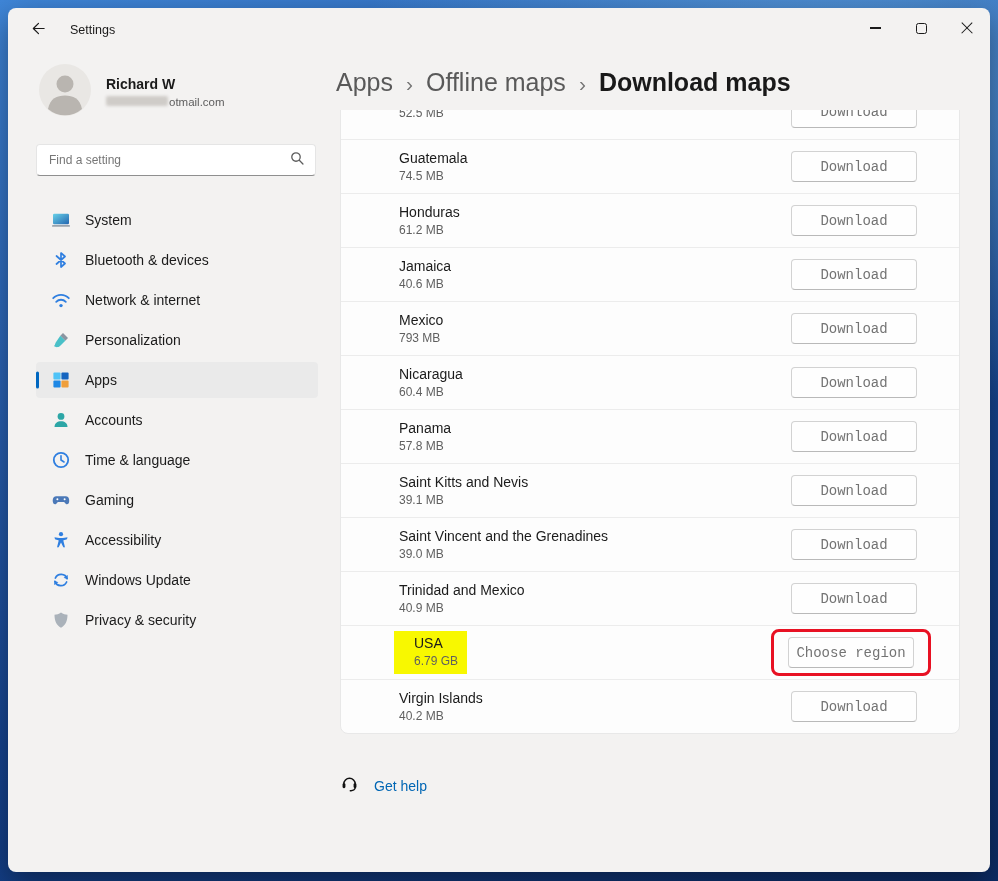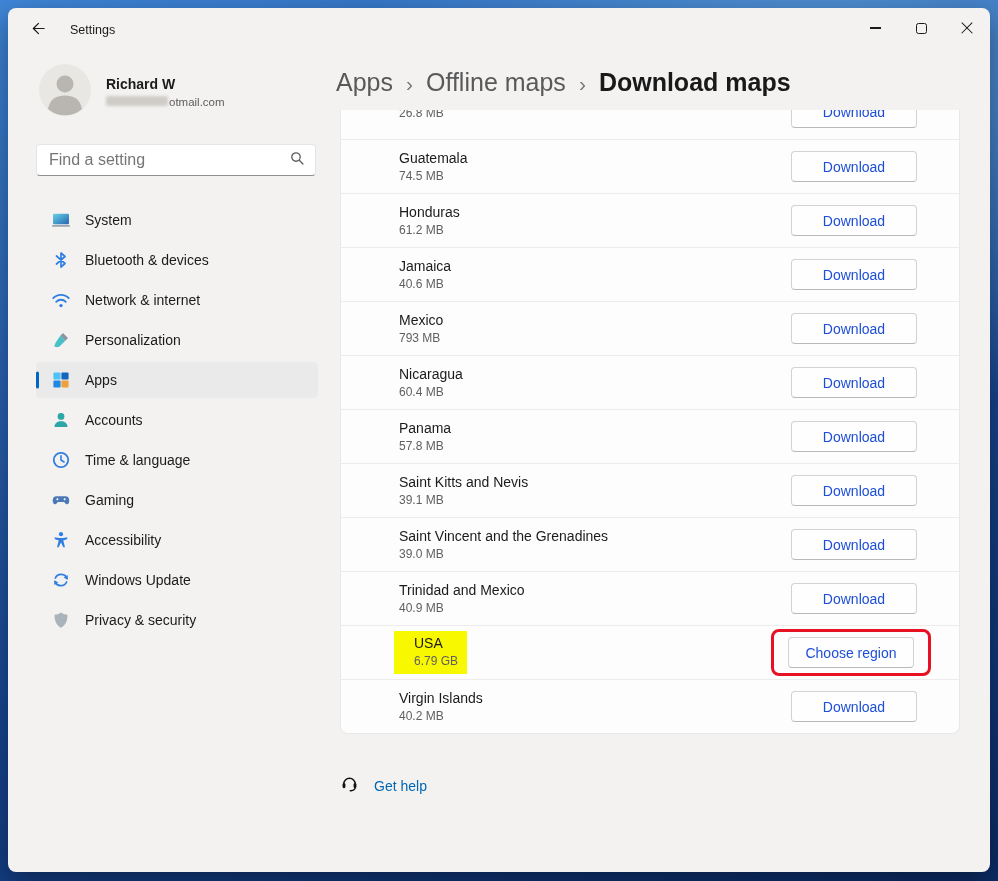--- a/index.html
+++ b/index.html
@@ -35,21 +35,21 @@
   
   .sidebar{ position:absolute; left:0; top:44px; width:322px; bottom:8px; }
   .profile{ display:flex; align-items:center; gap:15px; margin:12px 0 0 31px; }
   .profile-name{ font-size:14px; font-weight:700; color:#1a1a1a; }
   .profile-email{ font-size:11.5px; color:#5d5d5d; margin-top:4px; display:flex; align-items:flex-start; gap:1px; }
   .redacted{ display:inline-block; width:62px; height:10px; background:#cfccc8; border-radius:2px; filter:blur(1.5px); }
 
   .search-box{ margin:24px 14px 0 28px; width:280px; height:32px; background:#ffffff;
     border:1px solid #e5e5e5; border-bottom:1px solid #8f8f8f; border-radius:4px;
     display:flex; align-items:center; padding:0 10px 0 12px; }
-  .search-box input{ flex:1; border:none; outline:none; background:transparent; font-size:16px; color:#1b1b1b; font-family:inherit; }
+  .search-box input{ flex:1; border:none; outline:none; background:transparent; font-size:12px; color:#1b1b1b; font-family:inherit; }
   .search-box input::placeholder{ color:#767676; }
 
   .nav{ margin:26px 12px 0 28px; }
   .nav-item{ position:relative; height:36px; margin-bottom:4px; border-radius:4px;
     display:flex; align-items:center; gap:14px; padding:0 10px 0 15px; cursor:pointer; }
   .nav-item.selected{ background:#eaeaea; }
   .nav-item.selected::before{ content:''; position:absolute; left:0; top:50%; transform:translateY(-50%);
     width:3px; height:17px; border-radius:2px; background:#0067c0; }
   .nav-icon{ width:20px; height:20px; display:flex; align-items:center; justify-content:center; }
   .nav-label{ font-size:14px; color:#1b1b1b; }
@@ -66,21 +66,21 @@
   .map-card{ margin-top:-26px; background:#fdfdfd; border:1px solid #e8e8e8; border-radius:8px; overflow:hidden; }
   .map-row{ display:flex; align-items:center; min-height:54px; padding:0 42px 0 58px; border-top:1px solid #ececec; }
   .map-row:first-child{ border-top:none; }
   .row-text{ display:flex; flex-direction:column; }
   .row-text-inner{ display:inline-block; }
   .row-name{ font-size:14px; color:#1b1b1b; line-height:18px; }
   .row-size{ font-size:12px; color:#5f5f5f; line-height:15px; margin-top:2px; }
   .map-row.highlighted .row-text-inner{ background:#f8f800; padding:3px 9px 5px 20px; margin-left:-5px; }
   .btn-wrap{ margin-left:auto; display:flex; }
   .dl-btn{ width:126px; height:31px; background:#fefefe; border:1px solid #d2d2d2; border-bottom-color:#b9b9b9;
-    border-radius:4px; font-size:14px; color:#1d4ed8; font-family:Liberation Sans, sans-serif; cursor:pointer; }
+    border-radius:4px; font-size:14px; color:#737373; font-family:Liberation Mono, monospace; cursor:pointer; }
   .map-row.annotated .btn-wrap{ border:3px solid #e81123; border-radius:8px; padding:5px 14px; margin-right:-14px; background:transparent; }
 
   .expander{ margin-top:14px; height:56px; background:#fdfdfd; border:1px solid #e8e8e8; border-radius:6px;
     display:flex; align-items:center; padding:0 20px 0 16px; cursor:pointer; }
   .expander-label{ font-size:14px; color:#1b1b1b; }
   .expander .chev{ margin-left:auto; display:flex; }
 
   .gethelp{ margin-top:40px; display:flex; align-items:center; gap:15px; padding-left:0; }
   .gethelp-link{ font-size:14px; color:#0066b4; cursor:pointer; }
 </style>
@@ -260,21 +260,21 @@
         <span class="bc-sep">›</span>
         <span class="bc-item current">Download maps</span>
       </div>
 
     <div class="viewport">
       <div class="map-card">
           <div class="map-row partial">
     <div class="row-text">
       <div class="row-text-inner">
         <div class="row-name"></div>
-        <div class="row-size">26.8 MB</div>
+        <div class="row-size">52.5 MB</div>
       </div>
     </div>
     <div class="btn-wrap">
       <button class="dl-btn">Download</button>
     </div>
   </div>
           <div class="map-row">
     <div class="row-text">
       <div class="row-text-inner">
         <div class="row-name">Guatemala</div>

